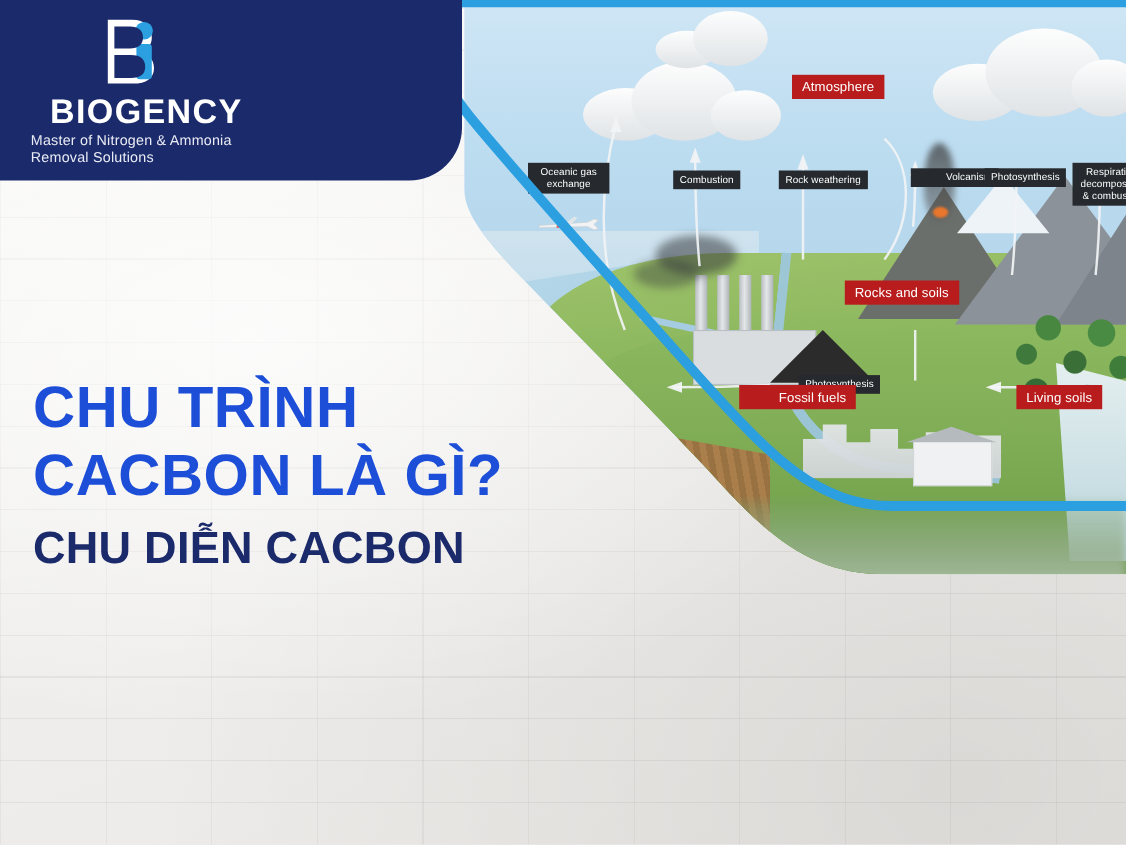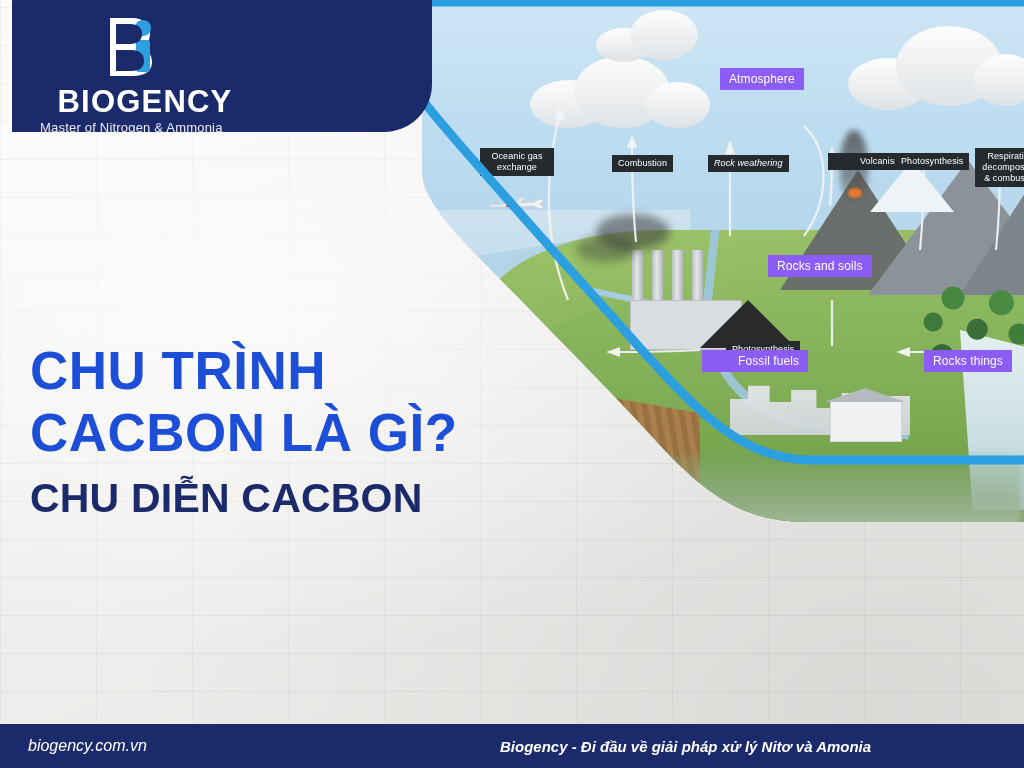--- a/index.html
+++ b/index.html
@@ -242,36 +242,36 @@
     position: absolute;
     font-size: 9px;
     line-height: 11px;
     color: #ffffff;
     background: #262a2e;
     padding: 3px 6px;
     white-space: nowrap;
     letter-spacing: .1px;
   }
   .lbl.blue {
-    background: #8b5cf6;
+    background: #b91c1c;
     font-size: 12px;
     line-height: 14px;
     padding: 4px 9px;
     font-weight: 400;
   }
   .lbl.multi { white-space: normal; text-align: center; }
 
   
   .swoosh { position: absolute; left: 340px; top: 0; width: 684px; height: 640px; }
 
   
   .header {
     position: absolute;
-    left: 12px; top: 0;
-    width: 420px; height: 132px;
+    left: 0; top: 0;
+    width: 420px; height: 164px;
     background: #1b2a6b;
     border-bottom-right-radius: 48px;
     overflow: hidden;
   }
   .logo-wrap {
     position: absolute; left: 28px; top: 16px;
     width: 210px; height: 126px;
   }
   .logo-mark {
     position: absolute; left: 62px; top: 0;
@@ -420,30 +420,30 @@
           <polygon points="432,146 427,160 437,160"></polygon>
           <polygon points="524,154 519,168 529,168"></polygon>
           <polygon points="600,156 595,170 605,170"></polygon>
           <polygon points="206,352 220,347 220,357"></polygon>
           <polygon points="496,352 510,347 510,357"></polygon>
         </g>
       </svg>
 
       <div class="lbl multi" style="left:80px; top:148px; width:62px;">Oceanic gas exchange</div>
       <div class="lbl" style="left:212px; top:155px;">Combustion</div>
-      <div class="lbl" style="left:308px; top:155px;font-style:italic;">Rock weathering</div>
+      <div class="lbl" style="left:308px; top:155px;">Rock weathering</div>
       <div class="lbl" style="left:428px; top:153px;padding-left:32px;">Volcanism</div>
       <div class="lbl" style="left:495px; top:153px;">Photosynthesis</div>
       <div class="lbl multi" style="left:575px; top:148px; width:62px;">Respiration, decomposition &amp; combustion</div>
       <div class="lbl" style="left:326px; top:341px;">Photosynthesis</div>
 
       <div class="lbl blue" style="left:320px; top:68px;">Atmosphere</div>
       <div class="lbl blue" style="left:368px; top:255px;">Rocks and soils</div>
-      <div class="lbl blue" style="left:302px; top:350px;padding-left:36px;">Fossil fuels</div>
-      <div class="lbl blue" style="left:524px; top:350px;">Rocks things</div>
+      <div class="lbl blue" style="left:272px; top:350px;padding-left:36px;">Fossil fuels</div>
+      <div class="lbl blue" style="left:524px; top:350px;">Living soils</div>
 
       <div class="blur-bottom"></div>
     </div>
   </div>
 
   <svg class="swoosh" viewBox="0 0 684 640">
     <path d="M 684 2 L 82 2 C 62 2 56 16 56 34 C 56 60 64 78 92 112 C 140 170 236 276 300 348
              C 360 414 404 460 470 460 L 684 460" fill="none" stroke="#2b9fe0" stroke-width="9" stroke-linecap="round"></path>
     <path d="M 684 24 L 98 24 C 80 24 76 34 76 48 C 76 68 84 84 108 112
              C 156 166 250 272 312 342 C 372 408 412 452 474 452 L 684 452" fill="none" stroke="#cfe3f1" stroke-width="3" opacity="0.0"></path>
@@ -464,18 +464,14 @@
   </div>
 
   <div class="headline">
     <div class="h-line1">CHU TRÌNH</div>
     <div class="h-line2">CACBON LÀ GÌ?</div>
     <div class="headline-sub">
       <div class="h-line3">CHU DIỄN CACBON</div>
     </div>
   </div>
 
-  <div class="footer">
-    <div class="footer-left">biogency.com.vn</div>
-    <div class="footer-right">Biogency - Đi đầu về giải pháp xử lý Nitơ và Amonia</div>
-  </div>
 
 </div>
 
 </body></html>

